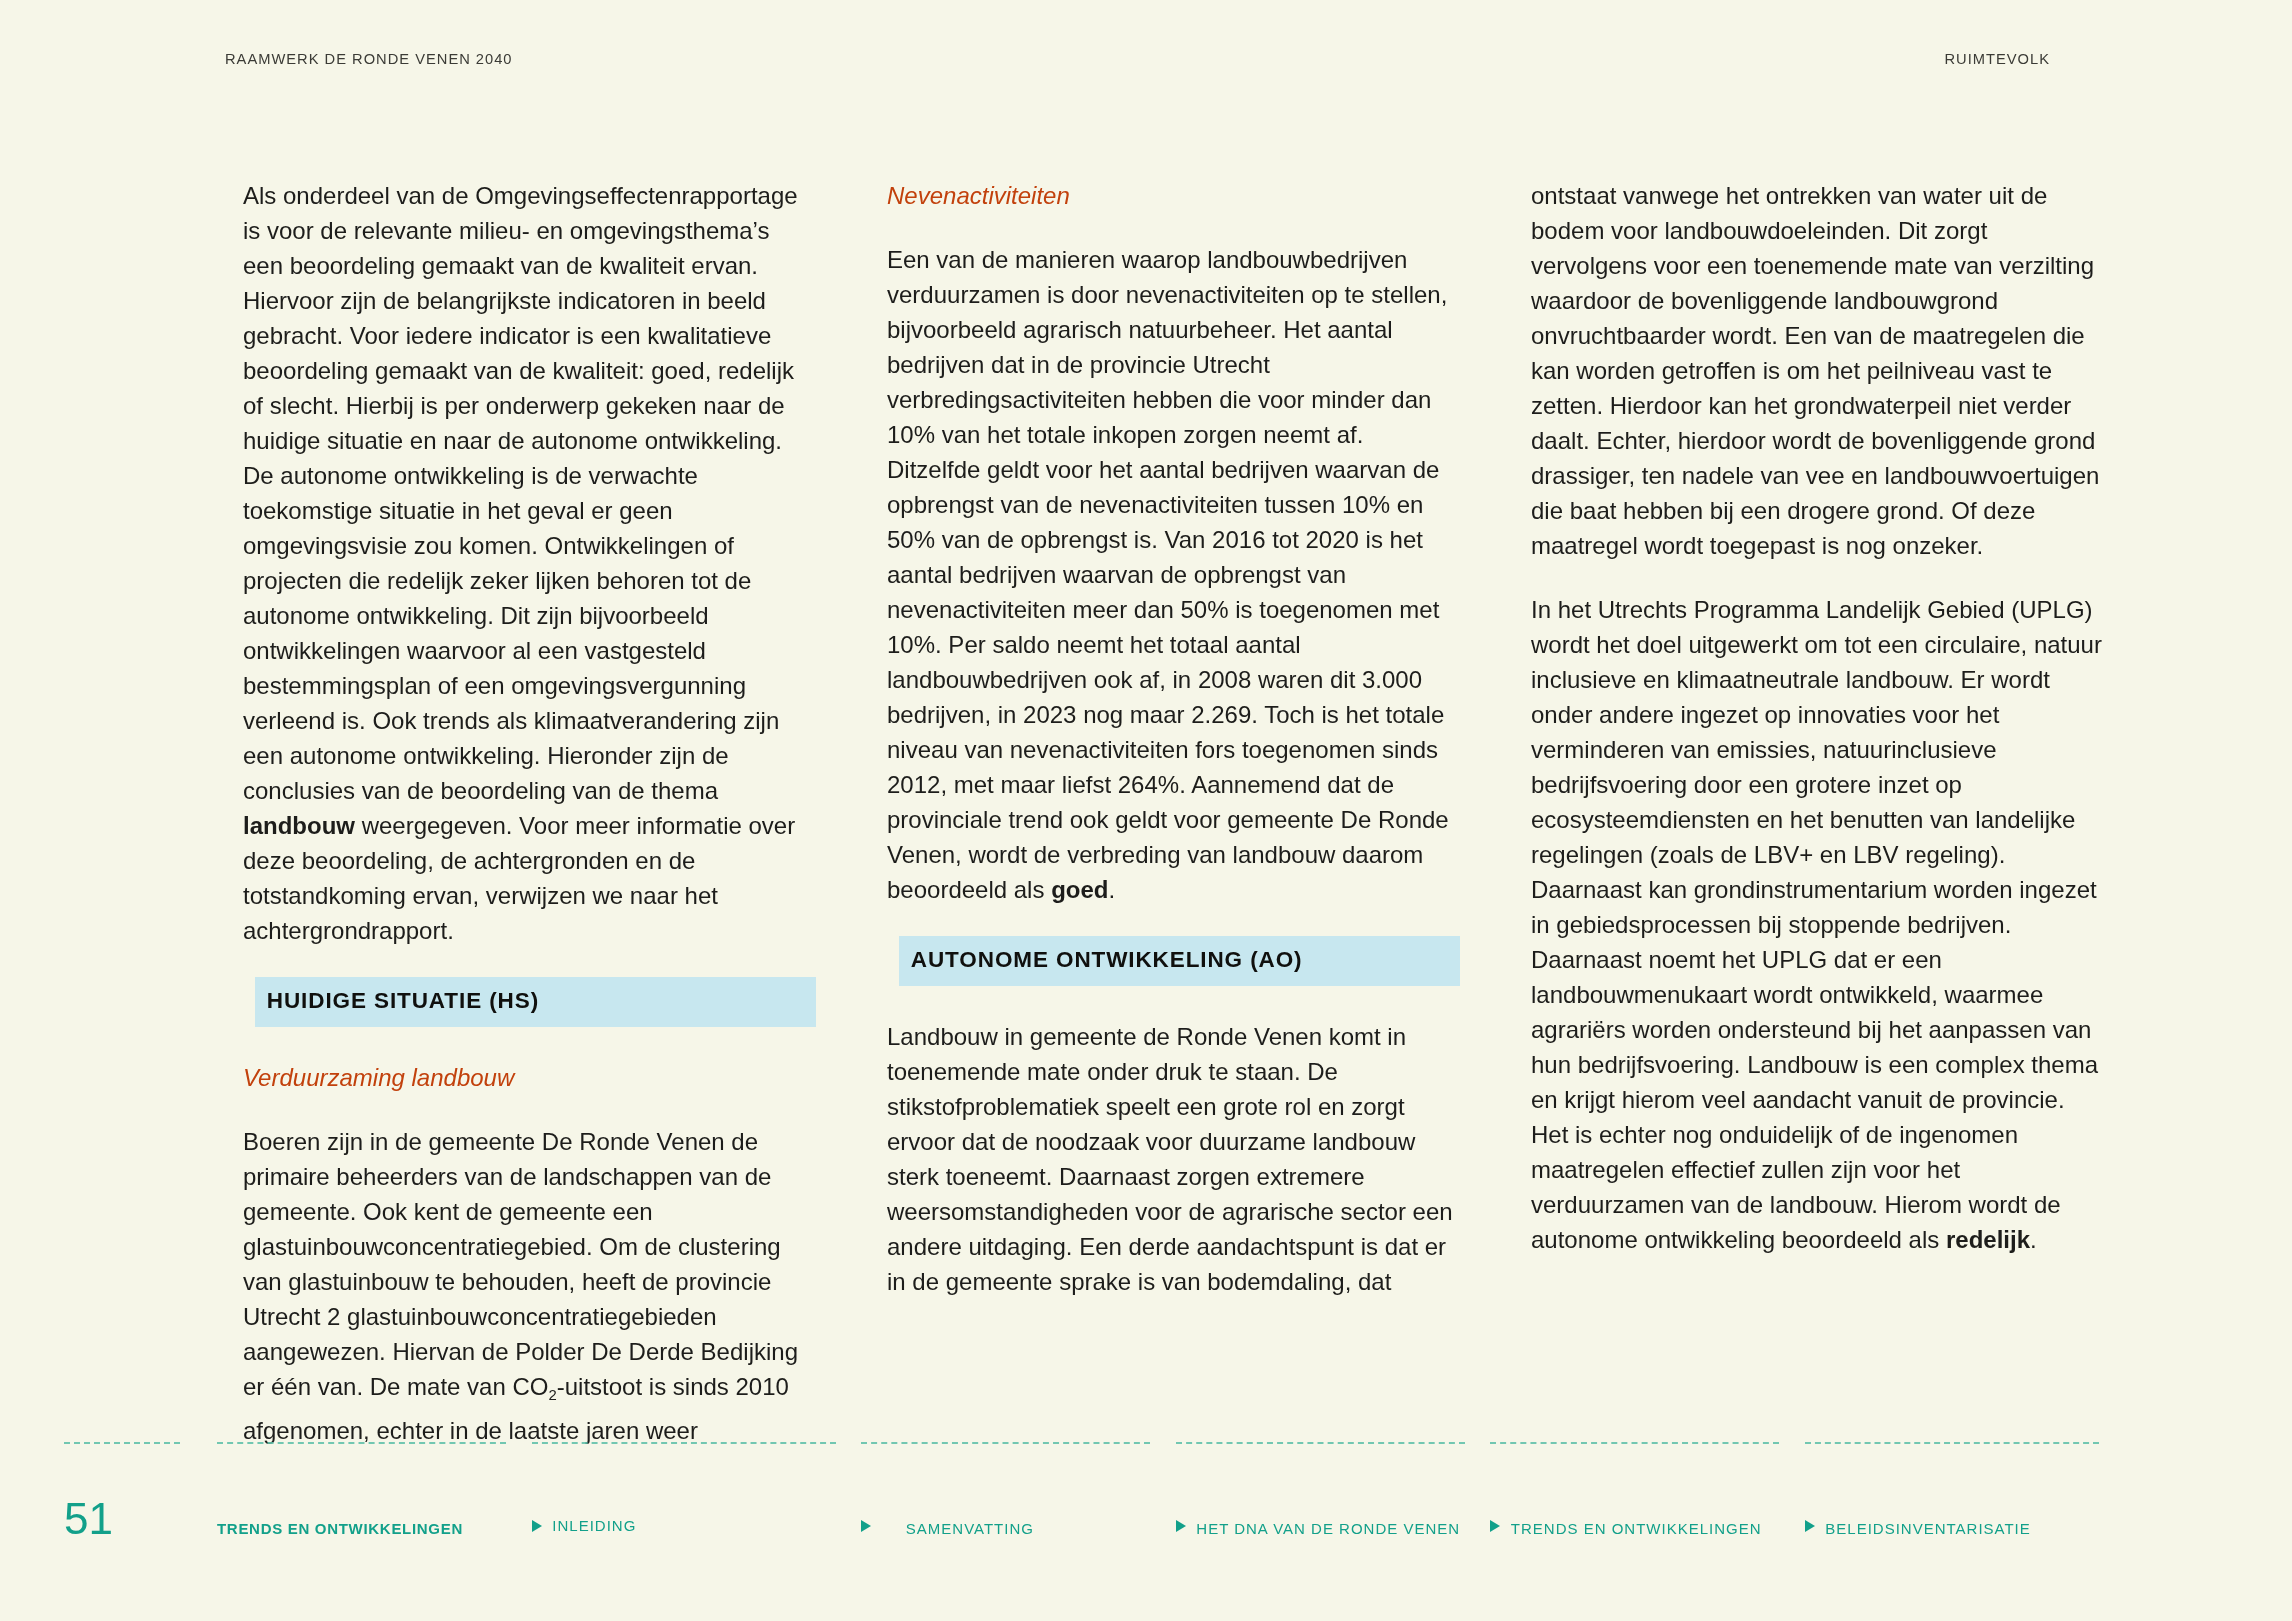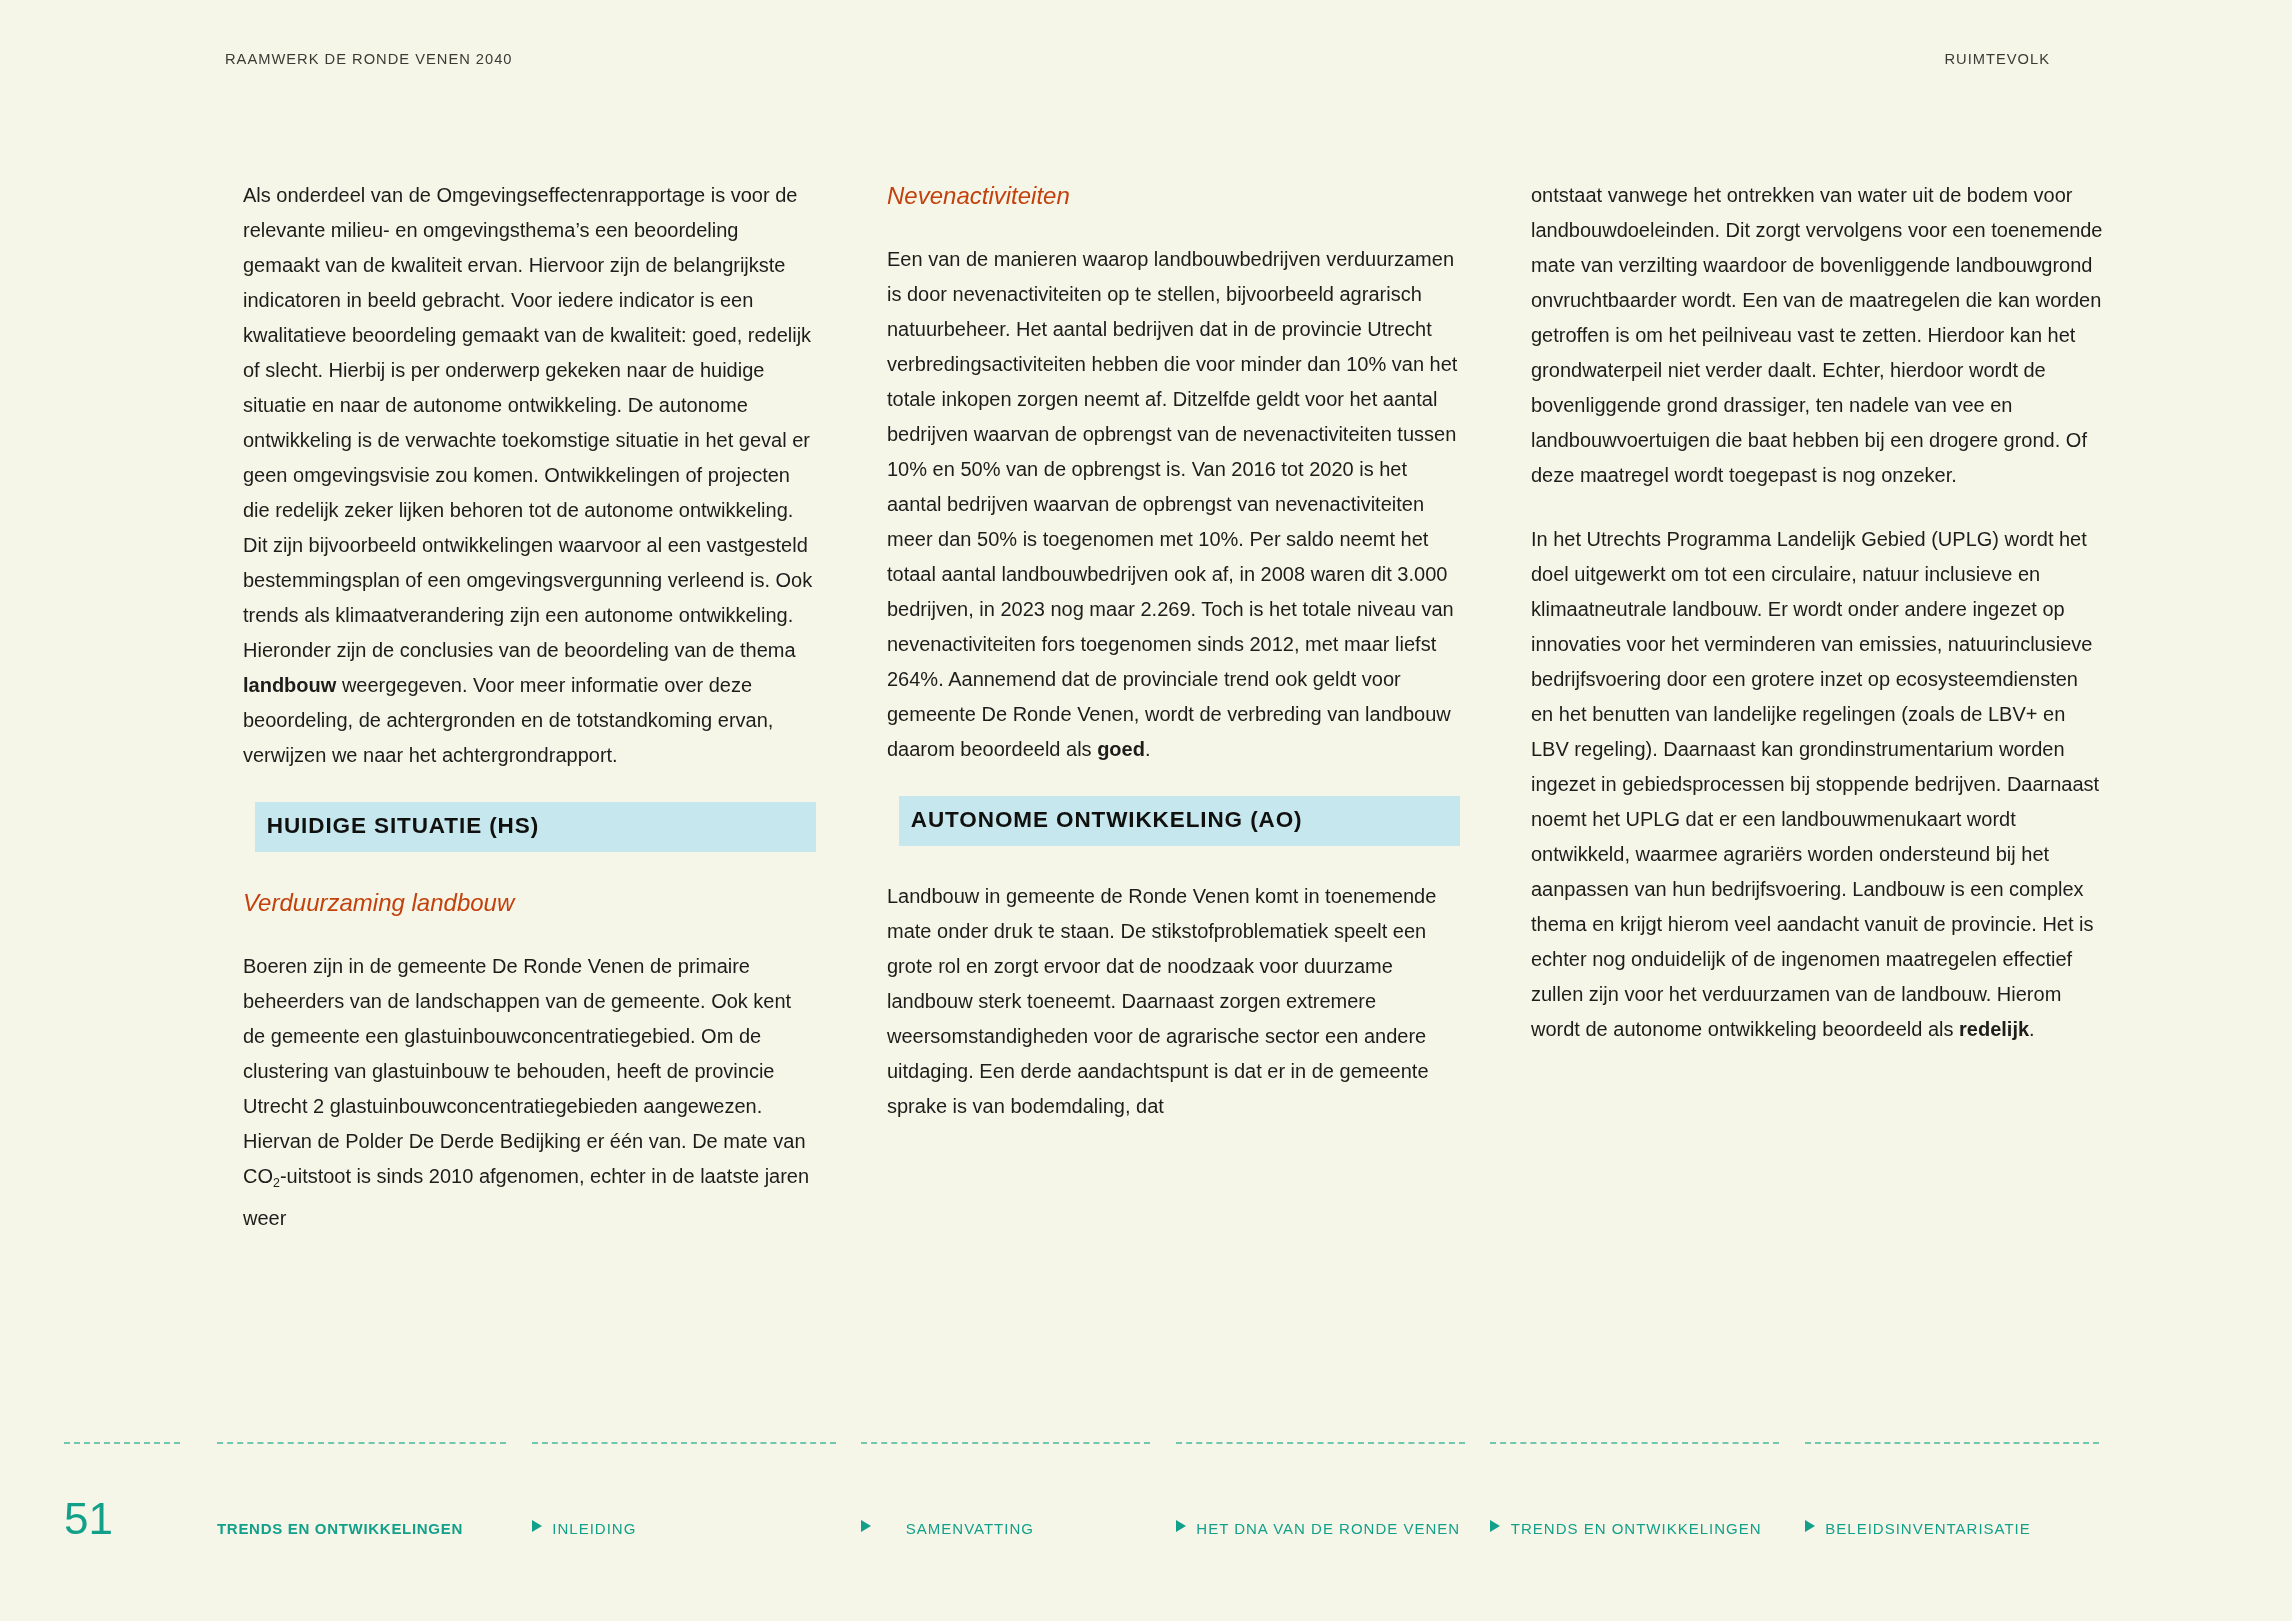--- a/index.html
+++ b/index.html
@@ -43,21 +43,21 @@
     display: flex;
     gap: 71px;
   }
   .column {
     width: 573px;
     flex: 0 0 573px;
   }
 
   p.para {
     margin: 0 0 29px 0;
-    font-size: 20px;
+    font-size: 24px;
     line-height: 35px;
     color: #1d1d1b;
     letter-spacing: 0px;
   }
   p.para:last-child { margin-bottom: 0; }
   p.para b { font-weight: 700; }
 
   p.subhead {
     margin: 0 0 29px 0;
     font-size: 24px;
@@ -128,21 +128,21 @@
     line-height: 1;
     font-weight: 400;
     flex: 0 0 116px;
   }
   .foot-item {
     display: flex;
     align-items: baseline;
     flex: 0 0 auto;
   }
   .foot-item.f-0 { width: 289px; margin-right: 25.5px; }
-  .foot-item.f-1 { width: 304px; margin-right: 25.5px; }
+  .foot-item.f-1 { width: 304px; margin-right: 25.5px; align-items: flex-end; }
   .foot-item.f-2 { width: 289px; margin-right: 25.5px; gap: 24px; }
   .foot-item.f-3 { width: 289px; margin-right: 25.5px; }
   .foot-item.f-4 { width: 289px; margin-right: 25.5px; }
   .foot-item.f-5 { width: 294px; }
 
   .tri {
     width: 0; height: 0;
     border-left: 10.8px solid #12a08a;
     border-top: 6.9px solid transparent;
     border-bottom: 6.9px solid transparent;

